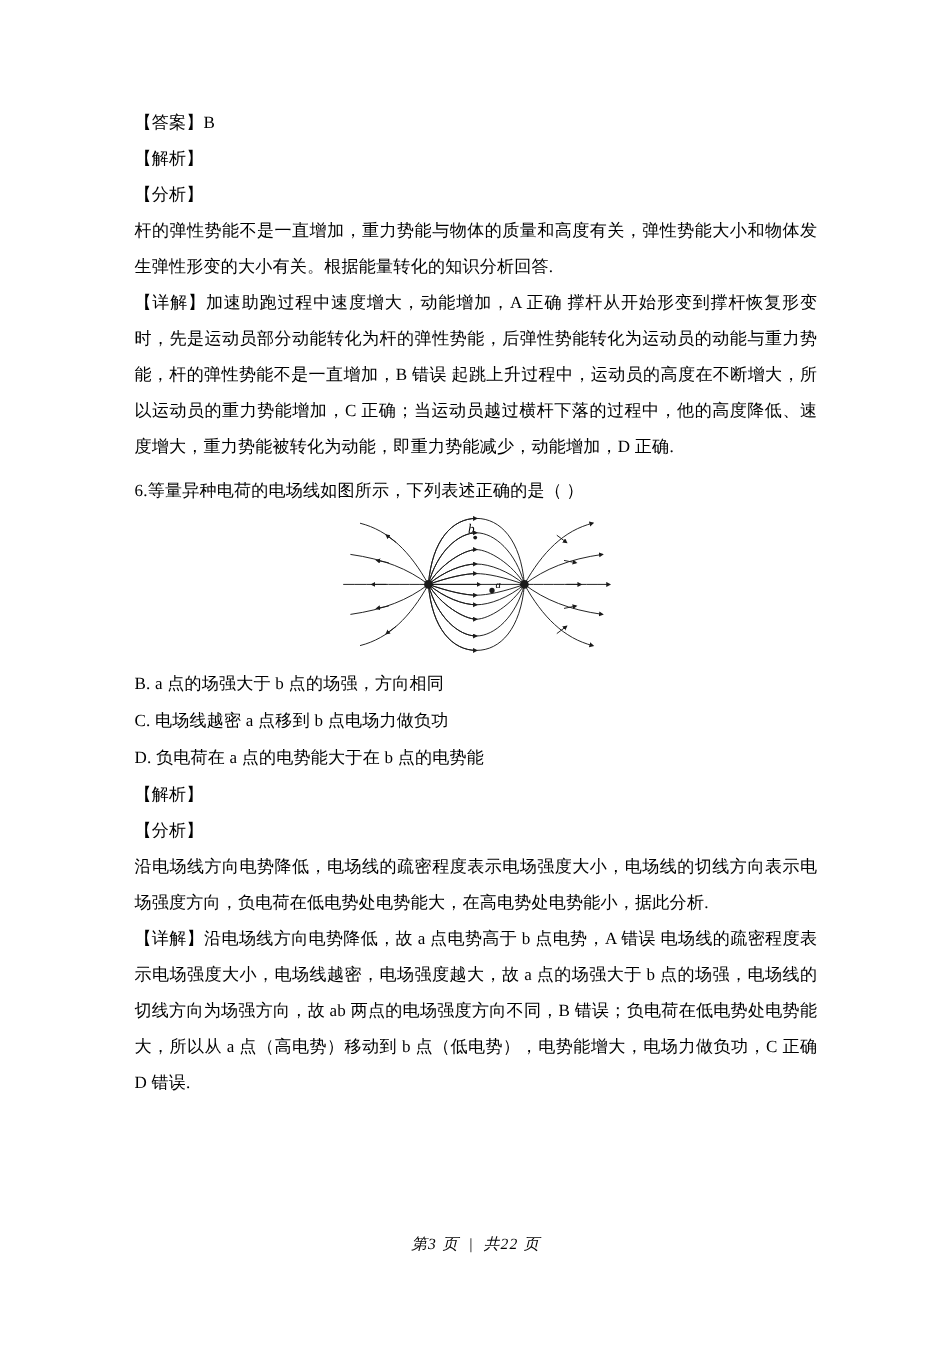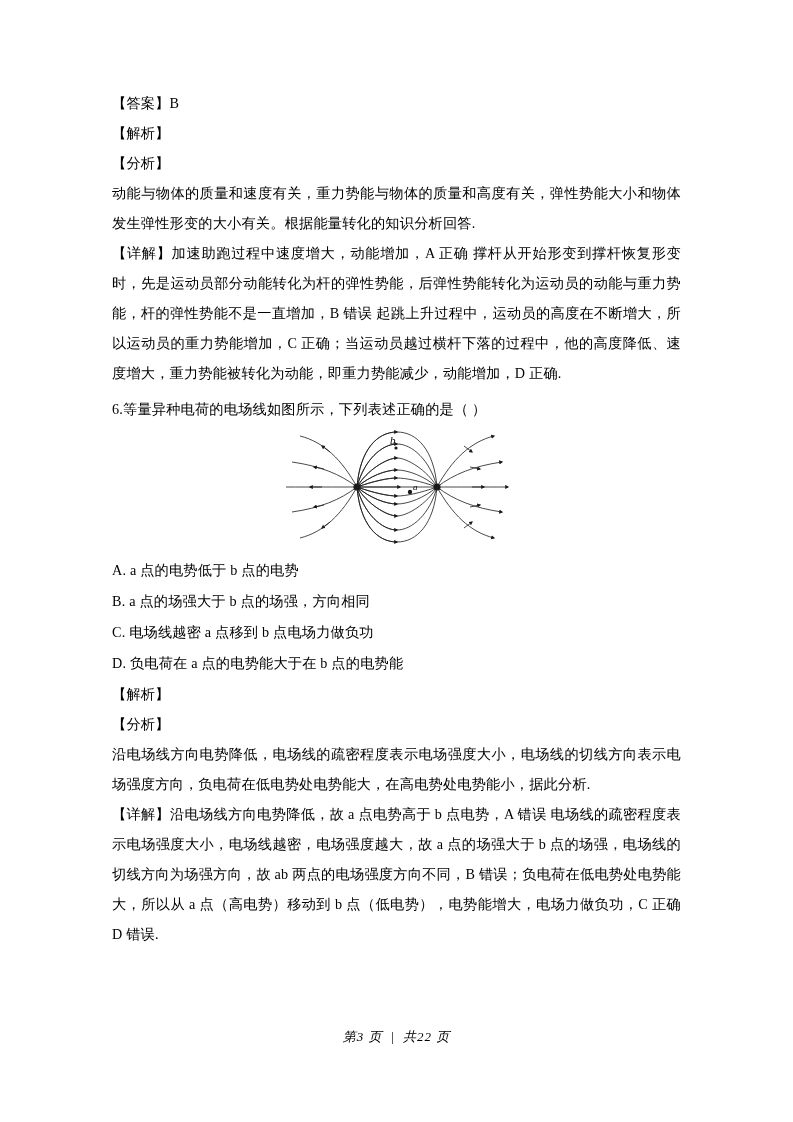--- a/index.html
+++ b/index.html
@@ -64,21 +64,21 @@
   .footer .sep { display: inline-block; padding: 0 8px; }
 </style>
 </head>
 <body>
 
 <div class="page">
 
   <p class="para ans-line">【答案】B</p>
   <p class="para">【解析】</p>
   <p class="para">【分析】</p>
-  <p class="para">动能与物体的质量和速度有关，重力势能与物体的质量和高度有关，弹性势能大小和物体发生弹性形变的大小有关。根据能量转化的知识分析回答.</p>
+  <p class="para">杆的弹性势能不是一直增加，重力势能与物体的质量和高度有关，弹性势能大小和物体发生弹性形变的大小有关。根据能量转化的知识分析回答.</p>
   <p class="para">【详解】加速助跑过程中速度增大，动能增加，A 正确  撑杆从开始形变到撑杆恢复形变时，先是运动员部分动能转化为杆的弹性势能，后弹性势能转化为运动员的动能与重力势能，杆的弹性势能不是一直增加，B 错误  起跳上升过程中，运动员的高度在不断增大，所以运动员的重力势能增加，C 正确；当运动员越过横杆下落的过程中，他的高度降低、速度增大，重力势能被转化为动能，即重力势能减少，动能增加，D 正确.</p>
 
   <p class="para question">6.等量异种电荷的电场线如图所示，下列表述正确的是（    ）</p>
 
   <div class="figure-wrap">
     <div class="figure">
       <svg width="230" height="115" viewBox="0 0 230 115">
         <defs>
           <marker id="ar" markerWidth="7" markerHeight="7" refX="3.5" refY="2.6" orient="auto">
             <path d="M0,0 L5,2.6 L0,5.2 z" fill="#1a1a1a"></path>
@@ -137,21 +137,20 @@
         <circle cx="155" cy="57" r="3.6" fill="#1a1a1a"></circle>
         <circle cx="128" cy="62" r="2.2" fill="#1a1a1a"></circle>
         <circle cx="114" cy="18" r="1.6" fill="#1a1a1a"></circle>
         <text x="108" y="14" font-size="11" font-style="italic" font-family="'Liberation Serif', serif" fill="#000">b</text>
         <text x="131" y="60" font-size="9" font-style="italic" font-family="'Liberation Serif', serif" fill="#000">a</text>
       </svg>
     </div>
   </div>
 
   <div class="choices">
-    <p class="para">A.  a 点的电势低于  b 点的电势</p>
     <p class="para">B.  a 点的场强大于 b 点的场强，方向相同</p>
     <p class="para">C.  电场线越密 a 点移到 b 点电场力做负功</p>
     <p class="para">D.  负电荷在 a 点的电势能大于在 b 点的电势能</p>
   </div>
 
   <p class="para">【解析】</p>
   <p class="para">【分析】</p>
   <p class="para">沿电场线方向电势降低，电场线的疏密程度表示电场强度大小，电场线的切线方向表示电场强度方向，负电荷在低电势处电势能大，在高电势处电势能小，据此分析.</p>
   <p class="para">【详解】沿电场线方向电势降低，故 a 点电势高于 b 点电势，A 错误  电场线的疏密程度表示电场强度大小，电场线越密，电场强度越大，故 a 点的场强大于 b 点的场强，电场线的切线方向为场强方向，故 ab 两点的电场强度方向不同，B 错误；负电荷在低电势处电势能大，所以从 a 点（高电势）移动到 b 点（低电势），电势能增大，电场力做负功，C 正确 D 错误.</p>
 

